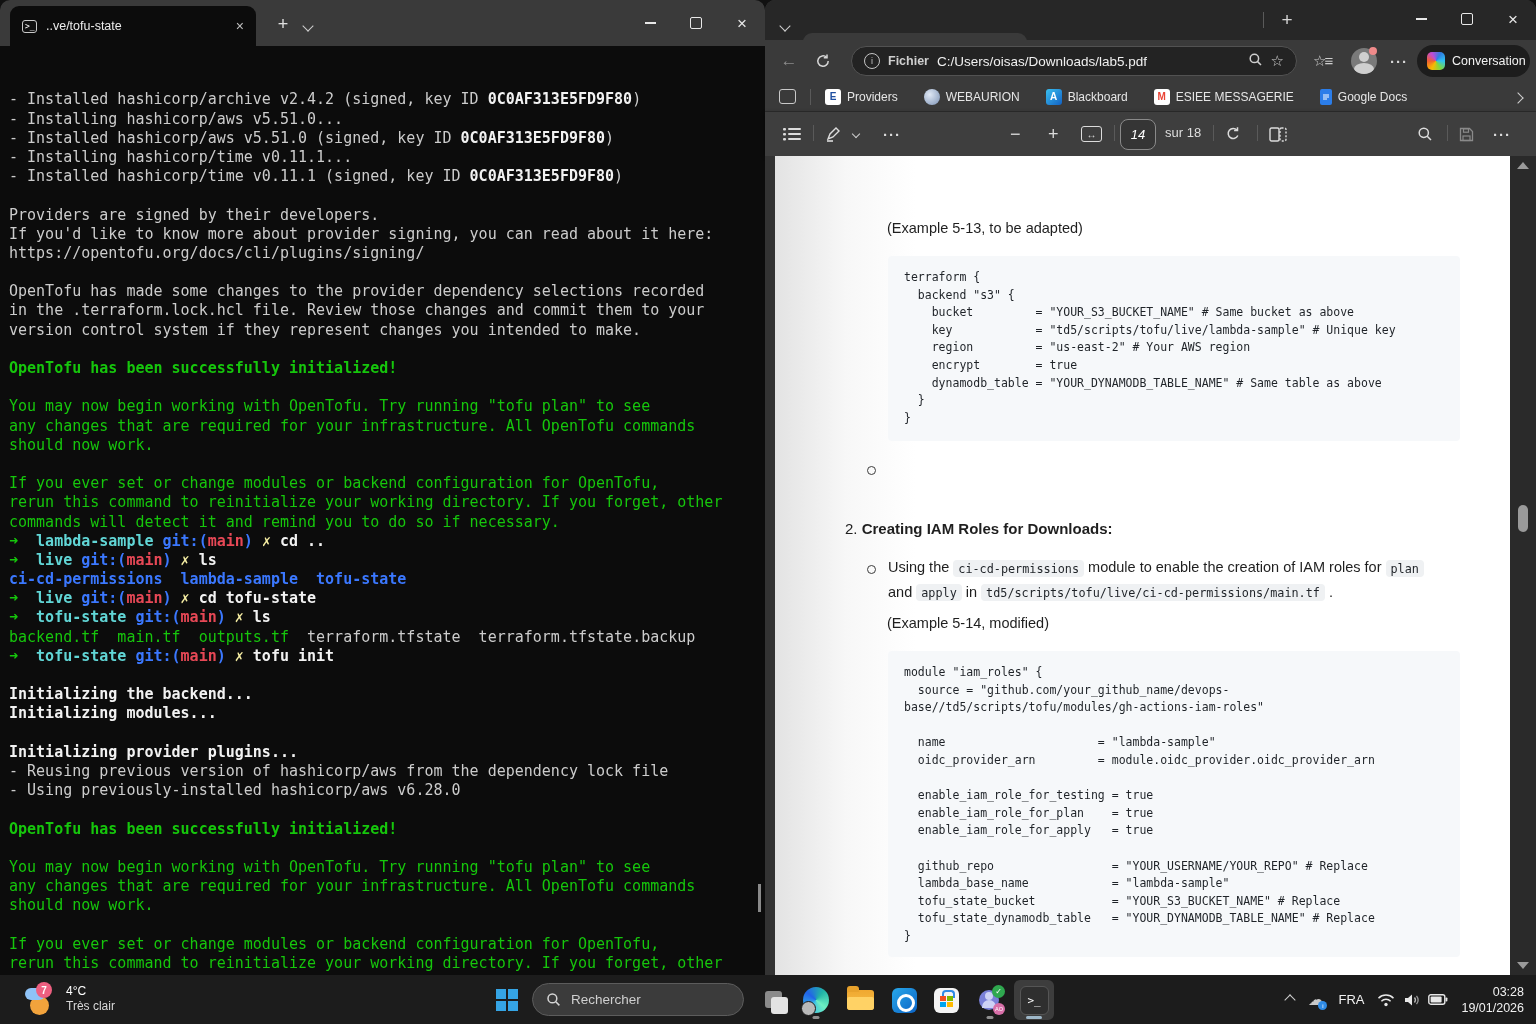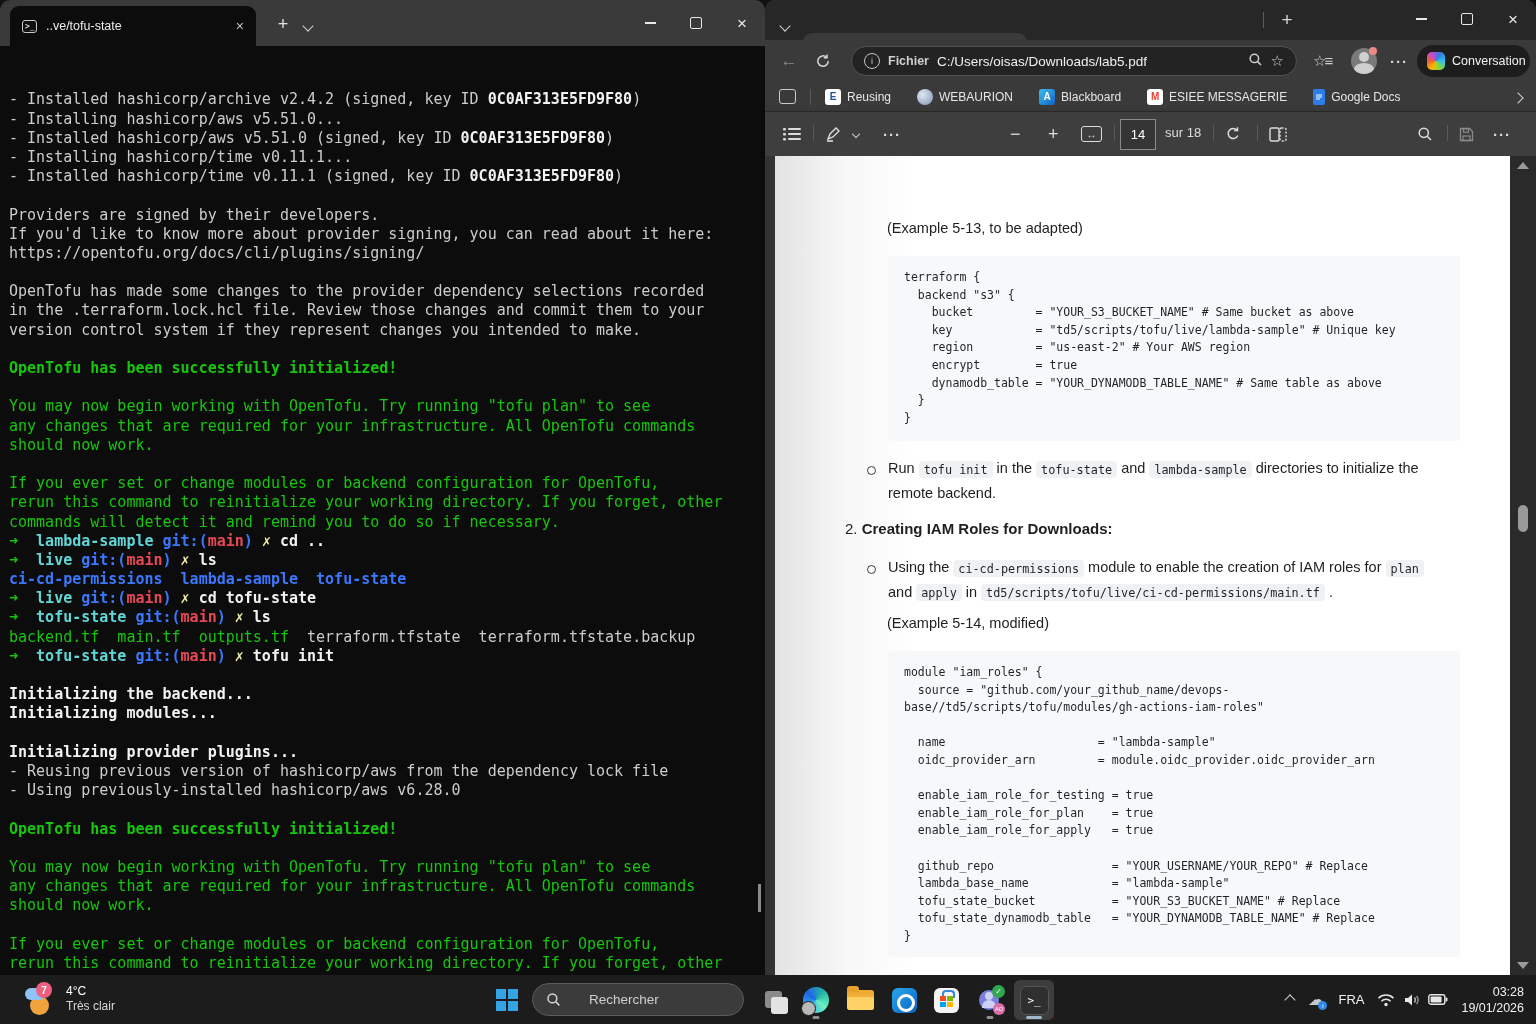--- a/index.html
+++ b/index.html
@@ -83,22 +83,22 @@
   .fav{display:flex;align-items:center;gap:6px;margin-right:12px;}
   .fav-label{color:#e6e6e6;font-size:12px;white-space:nowrap;}
   .fic{width:16px;height:16px;border-radius:3px;display:flex;align-items:center;justify-content:center;
        font-size:10px;font-weight:bold;flex:none;}
   .coll-ico{width:15px;height:13px;border:1.4px solid #c9c9c9;border-radius:3px;}
   .fav-spacer{flex:1;}
   
   .b-pdfbar{position:absolute;left:0;top:112px;right:0;height:44px;background:#3e3e3e;box-shadow:0 1px 4px rgba(0,0,0,.45);}
   .pt{position:absolute;top:10px;height:24px;display:flex;align-items:center;justify-content:center;color:#dcdcdc;}
   .pt svg{display:block;}
-  .pagebox{position:absolute;left:355px;top:7px;width:34px;height:29px;border:1px solid #8a8a8a;border-radius:0;
-           background:#353535;color:#fff;font-size:13px;display:flex;align-items:center;justify-content:center;}
+  .pagebox{position:absolute;left:355px;top:7px;width:34px;height:29px;border:1px solid #8a8a8a;border-radius:8px;
+           background:#353535;color:#fff;font-size:13px;display:flex;align-items:center;justify-content:center;font-style:italic;}
   .pagecount{position:absolute;left:400px;top:13px;color:#dedede;font-size:13px;}
   .fitbox{width:19px;height:14px;border:1.4px solid #dcdcdc;border-radius:3px;color:#dcdcdc;font-size:10px;
           display:flex;align-items:center;justify-content:center;}
   
   .b-content{position:absolute;left:0;top:156px;right:0;bottom:0;background:#333;}
   .pdf-page{position:absolute;left:10px;top:0;right:26px;bottom:0;
             background:linear-gradient(90deg,#e3e3e3 0,#f7f7f7 70px,#ffffff 140px);}
   .pdf-scroll{position:absolute;right:0;top:0;width:26px;bottom:0;background:#2a2a2a;}
   .ps-arrow{position:absolute;left:7px;width:0;height:0;border-left:6px solid transparent;border-right:6px solid transparent;}
   .ps-up{top:6px;border-bottom:7px solid #9a9a9a;}
@@ -121,21 +121,21 @@
   .w-moon{position:absolute;left:6px;top:14px;width:19px;height:19px;border-radius:50%;background:#f2a33c;}
   .w-cloud{position:absolute;left:1px;top:6px;width:20px;height:12px;border-radius:8px;background:#8fc3f7;}
   .w-badge{position:absolute;left:12px;top:0px;width:16px;height:16px;border-radius:50%;background:#ee5f80;
            color:#fff;font-size:10px;font-weight:bold;display:flex;align-items:center;justify-content:center;}
   .w-temp{color:#ffffff;font-size:12px;line-height:15px;}
   .w-cond{color:#d8d8d8;font-size:12px;line-height:15px;}
   .startbtn{position:absolute;left:490px;top:8px;width:34px;height:34px;display:flex;align-items:center;justify-content:center;}
   .winlogo{display:grid;grid-template-columns:10px 10px;grid-template-rows:10px 10px;gap:1.6px;}
   .winlogo span{background:#35a4e4;}
   .searchbox{position:absolute;left:532px;top:8px;width:212px;height:33px;border-radius:17px;background:#3b3b3b;
-             border:1px solid #5c5c5c;display:flex;align-items:center;gap:28px;padding:11px 13px;box-sizing:border-box;}
+             border:1px solid #5c5c5c;display:flex;align-items:center;gap:10px;padding:11px 13px;box-sizing:border-box;}
   .searchbox .ph{color:#cfcfcf;font-size:13.5px;}
   .tb-app{position:absolute;top:5px;width:40px;height:40px;display:flex;align-items:center;justify-content:center;}
   .run-dot{position:absolute;left:50%;bottom:1px;transform:translateX(-50%);width:7px;height:3px;border-radius:2px;background:#8f8f8f;}
   .tb-app.active{background:#3d3d3d;border-radius:6px;}
   .tb-app.active .run-dot{width:16px;background:#9fb8c9;}
   .taskview-back{position:absolute;left:6px;top:6px;width:17px;height:17px;background:#8b8b8b;border-radius:3px;}
   .taskview-front{position:absolute;left:12px;top:12px;width:17px;height:17px;background:#e3e3e3;border-radius:3px;}
   .edge-ico{position:relative;width:26px;height:26px;border-radius:50%;
             background:conic-gradient(from 130deg,#6df0c2,#35b6e8,#2163e8,#21b5a6,#6df0c2);}
   .edge-av{position:absolute;left:-2px;bottom:-3px;width:13px;height:13px;border-radius:50%;background:#b9b9b9;border:1px solid #1c1c1c;}
@@ -263,21 +263,21 @@
         <span class="copilot-logo"></span>
         <span class="copilot-label">Conversation</span>
       </div>
     </div>
 
     <div class="b-favbar">
       <span class="coll-ico"></span>
       <span class="vdiv"></span>
       <span class="fav">
         <span class="fic" style="background:#ffffff;color:#1f4fa0;">E</span>
-        <span class="fav-label">Reusing</span>
+        <span class="fav-label">Providers</span>
       </span>
       <span class="fav">
         <span class="fic" style="background:radial-gradient(circle at 35% 35%,#dfe8f5,#7d93b5);border-radius:50%;"></span>
         <span class="fav-label">WEBAURION</span>
       </span>
       <span class="fav">
         <span class="fic" style="background:linear-gradient(135deg,#3ac0f0,#1261c4);color:#fff;">A</span>
         <span class="fav-label">Blackboard</span>
       </span>
       <span class="fav">
@@ -369,22 +369,20 @@
         <pre class="codeblock" style="top:100px;height:185px;margin:0;">terraform {
   backend "s3" {
     bucket         = "YOUR_S3_BUCKET_NAME" # Same bucket as above
     key            = "td5/scripts/tofu/live/lambda-sample" # Unique key
     region         = "us-east-2" # Your AWS region
     encrypt        = true
     dynamodb_table = "YOUR_DYNAMODB_TABLE_NAME" # Same table as above
   }
 }</pre>
         <span class="bdot" style="top:310px;"></span>
-        <div class="bullet" style="top:301px;"><span>Run </span><span class="chip">tofu init</span><span> in the </span><span class="chip">tofu-state</span><span> and </span><span class="chip">lambda-sample</span><span> directories to initialize the
-remote backend.</span></div>
         <div class="p-heading" style="top:364px;"><span>2.</span> <b>Creating IAM Roles for Downloads:</b></div>
         <span class="bdot" style="top:409px;"></span>
         <div class="bullet" style="top:400px;"><span>Using the </span><span class="chip">ci-cd-permissions</span><span> module to enable the creation of IAM roles for </span><span class="chip">plan</span><span>
 and </span><span class="chip">apply</span><span> in </span><span class="chip">td5/scripts/tofu/live/ci-cd-permissions/main.tf</span><span> .</span></div>
         <div class="p-label" style="left:112px;top:459px;">(Example 5-14, modified)</div>
         <pre class="codeblock" style="top:495px;height:306px;margin:0;">module "iam_roles" {
   source = "github.com/your_github_name/devops-
 base//td5/scripts/tofu/modules/gh-actions-iam-roles"
 
   name                      = "lambda-sample"

